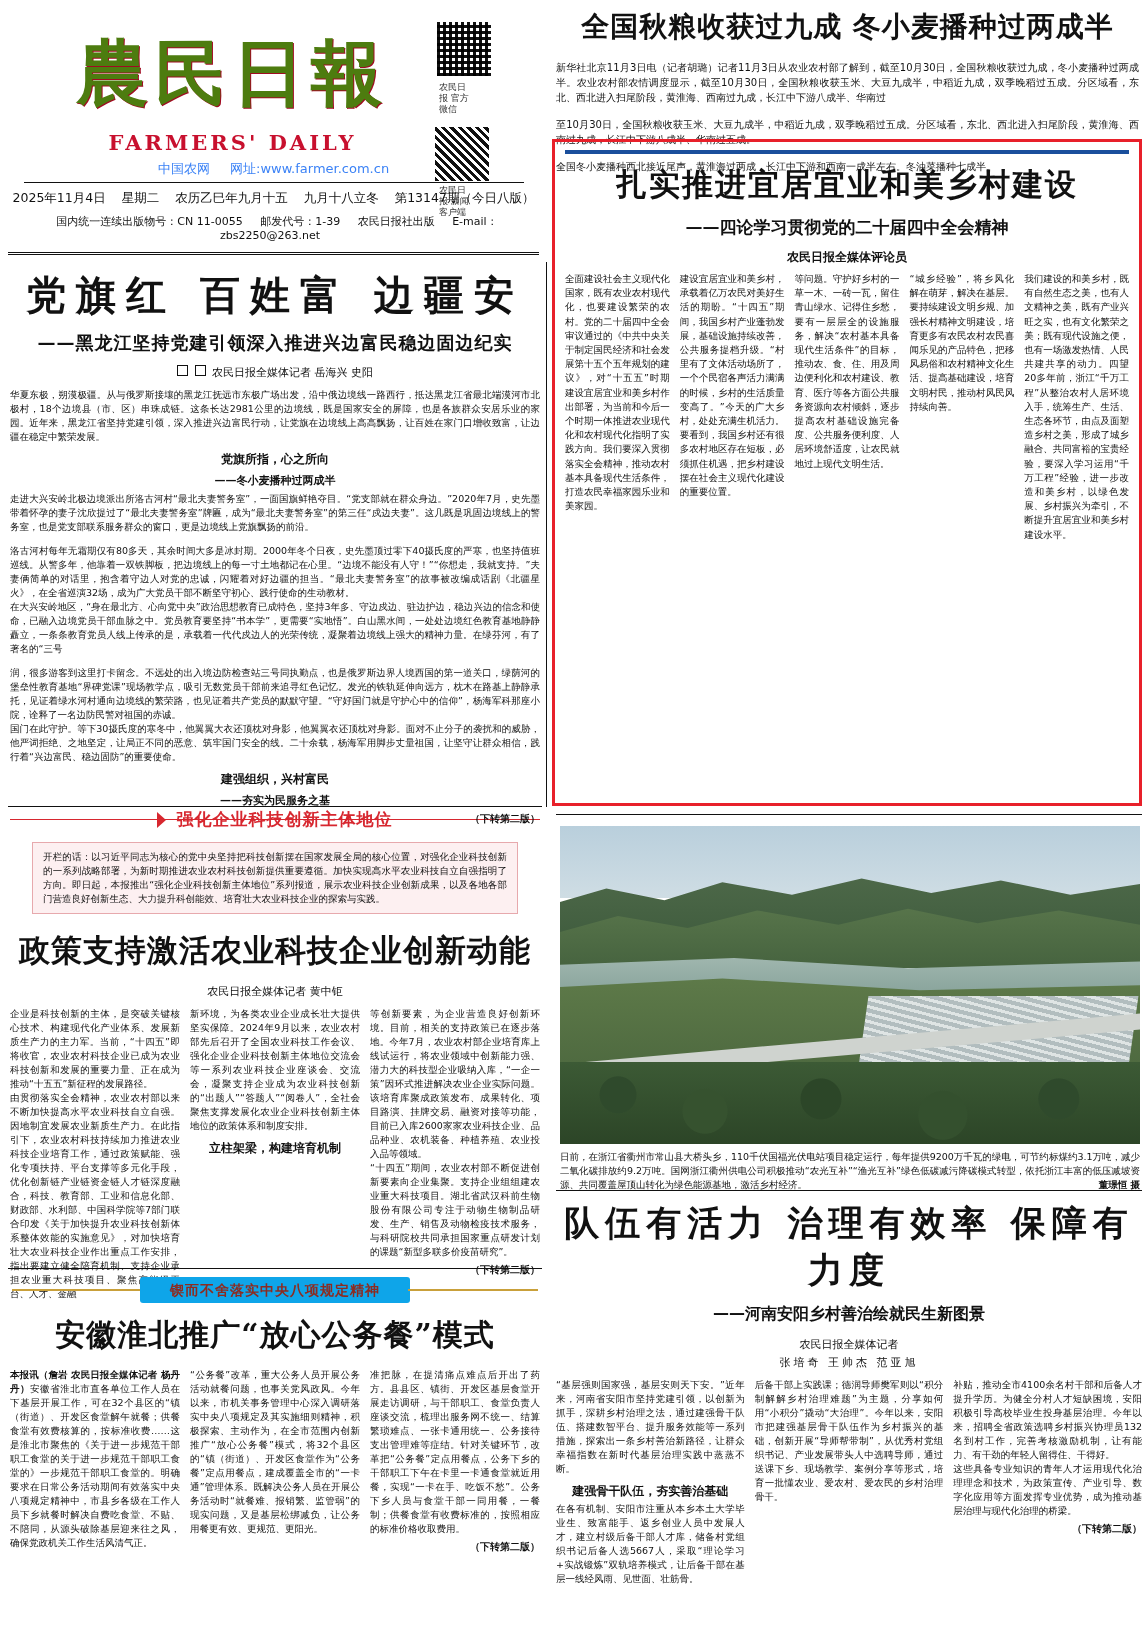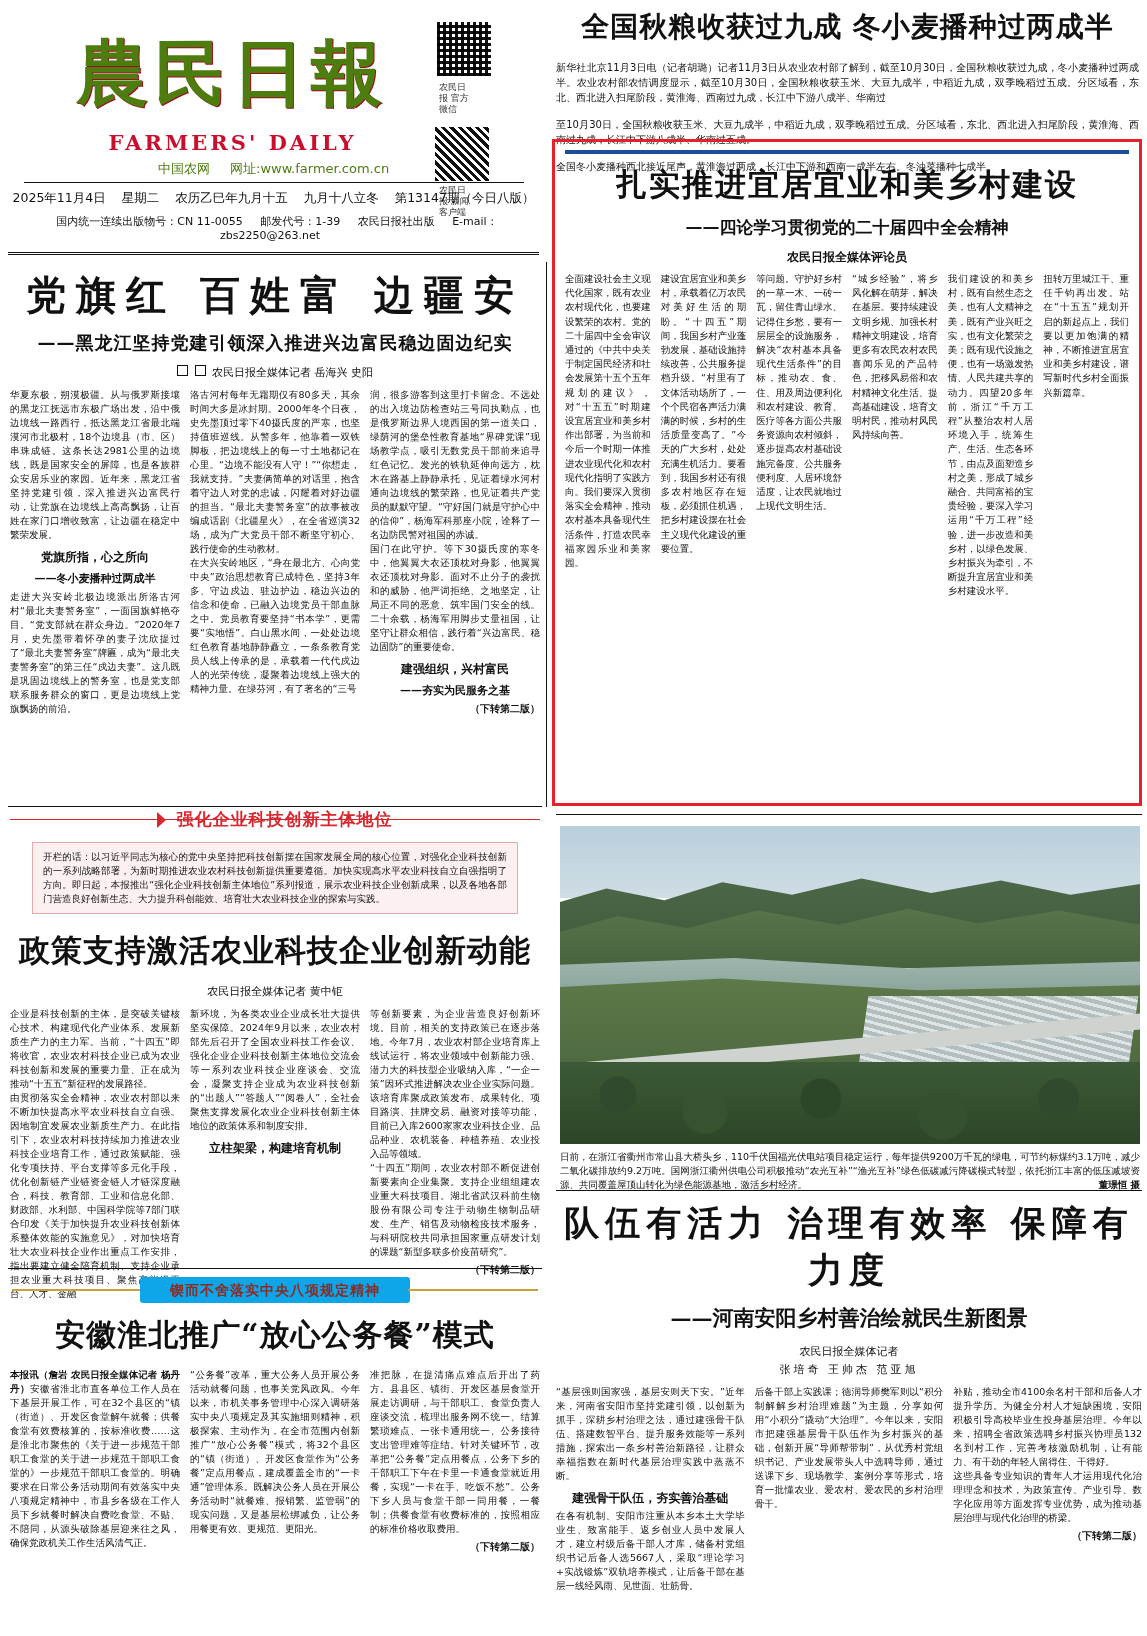--- a/index.html
+++ b/index.html
@@ -32,21 +32,21 @@
   .qr-block{position:absolute;right:16px;top:20px;width:96px;}
   .qr{width:54px;height:54px;background:
       repeating-linear-gradient(0deg,#111 0 3px,#fff 3px 6px),
       repeating-linear-gradient(90deg,#111 0 3px,transparent 3px 6px);
       background-blend-mode:multiply;border:2px solid #fff;display:inline-block;}
   .qr2{width:54px;height:54px;margin-top:12px;background:
       repeating-linear-gradient(45deg,#111 0 3px,#fff 3px 6px),
       repeating-linear-gradient(-45deg,#111 0 4px,transparent 4px 8px);
       display:inline-block;}
   .qr-cap{font-size:9px;color:#333;line-height:11px;margin-left:4px;display:inline-block;vertical-align:top;width:34px;}
-  .mh-sub{position:absolute;left:0;top:160px;width:547px;text-align:center;font-size:13px;color:#4d7c0f;}
+  .mh-sub{position:absolute;left:0;top:160px;width:547px;text-align:center;font-size:13px;color:#3b82f6;}
   .mh-sub span{margin:0 8px;}
   .mh-rule{position:absolute;left:24px;top:182px;width:500px;border-top:1px solid #111;}
   .mh-date{position:absolute;left:0;top:190px;width:547px;text-align:center;font-size:12.5px;color:#111;}
   .mh-date span{margin:0 6px;}
   .mh-info{position:absolute;left:0;top:214px;width:547px;text-align:center;font-size:11px;color:#111;}
   .mh-info span{margin:0 7px;}
   .mh-rule2{position:absolute;left:8px;top:252px;width:531px;border-top:3px double #111;}
 
   
   .toplead{position:absolute;left:556px;top:8px;width:583px;height:135px;}
@@ -62,21 +62,21 @@
   .leftmain h2{
     margin:0;text-align:center;font-family:"DejaVu Serif","Liberation Serif",serif;
     font-size:40px;font-weight:bold;letter-spacing:10px;
   }
   .leftmain h3{
     margin:8px 0 0 0;text-align:center;font-size:18px;font-weight:bold;
     font-family:"DejaVu Serif","Liberation Serif",serif;letter-spacing:1px;
   }
   .byline{margin-top:10px;text-align:center;font-size:11px;}
   .byline .sq{display:inline-block;width:9px;height:9px;border:1px solid #111;margin-right:3px;}
-  .leftbody{display:flex;gap:10px;margin-top:8px;font-size:9.5px;line-height:14px;text-align:justify;}
+  .leftbody{display:flex;gap:10px;margin-top:8px;font-size:9.5px;line-height:14px;text-align:justify;flex-direction:column;}
   .leftbody .col{flex:1;}
   .subhead{font-weight:bold;font-size:12px;text-align:center;margin:8px 0 4px;}
   .subhead.small{font-size:11px;}
   .jump{text-align:right;font-size:10px;font-weight:bold;margin-top:4px;}
 
   
   .redbox{position:absolute;left:552px;top:139px;width:590px;height:667px;border:3px solid #e8202a;box-sizing:border-box;padding:8px 10px;}
   .redbox .topbar{height:4px;background:#1a4f9c;margin-bottom:10px;}
   .redbox h2{margin:4px 0 0;text-align:center;font-family:"DejaVu Serif","Liberation Serif",serif;font-size:31px;font-weight:bold;letter-spacing:2px;}
   .redbox h3{margin:10px 0 0;text-align:center;font-size:17px;font-weight:bold;font-family:"DejaVu Serif","Liberation Serif",serif;}
@@ -127,21 +127,21 @@
      radial-gradient(circle at 45% 45%,#2c4628 20px,transparent 21px),
      radial-gradient(circle at 66% 65%,#34502e 24px,transparent 25px),
      radial-gradient(circle at 86% 45%,#2f4a2c 20px,transparent 21px),
      linear-gradient(#3c5a35,#2c4527);}
   .caption{position:absolute;left:560px;top:1150px;width:580px;font-size:9.5px;line-height:14px;text-align:justify;}
   .caption .credit{float:right;font-weight:bold;}
 
   
   .br{position:absolute;left:556px;top:1200px;width:586px;}
   .br h2{margin:0;text-align:center;font-size:35px;font-weight:bold;font-family:"DejaVu Serif","Liberation Serif",serif;letter-spacing:6px;}
-  .br h3{margin:10px 0 0;text-align:center;font-size:21px;font-weight:bold;font-family:"DejaVu Serif","Liberation Serif",serif;}
+  .br h3{margin:10px 0 0;text-align:center;font-size:16px;font-weight:bold;font-family:"DejaVu Serif","Liberation Serif",serif;}
   .br .byl{margin-top:12px;text-align:center;font-size:11px;}
   .br .byl2{text-align:center;font-size:11px;margin-top:3px;letter-spacing:3px;}
   .br .cols{display:flex;gap:10px;margin-top:8px;font-size:9.5px;line-height:14px;text-align:justify;}
   .br .cols .col{flex:1;}
 
   
   .vrule{position:absolute;background:#111;}
   .hrule{position:absolute;background:#111;}
 </style>
 </head>
@@ -232,21 +232,20 @@
     <div class="topbar"></div>
     <h2>扎实推进宜居宜业和美乡村建设</h2>
     <h3>——四论学习贯彻党的二十届四中全会精神</h3>
     <div class="org">农民日报全媒体评论员</div>
     <div class="cols">
       <div>全面建设社会主义现代化国家，既有农业农村现代化，也要建设繁荣的农村。党的二十届四中全会审议通过的《中共中央关于制定国民经济和社会发展第十五个五年规划的建议》，对“十五五”时期建设宜居宜业和美乡村作出部署，为当前和今后一个时期一体推进农业现代化和农村现代化指明了实践方向。我们要深入贯彻落实全会精神，推动农村基本具备现代生活条件，打造农民幸福家园乐业和美家园。</div>
       <div>建设宜居宜业和美乡村，承载着亿万农民对美好生活的期盼。“十四五”期间，我国乡村产业蓬勃发展，基础设施持续改善，公共服务提档升级。“村里有了文体活动场所了，一个个民宿各声活力满满的时候，乡村的生活质量变高了。”今天的广大乡村，处处充满生机活力。要看到，我国乡村还有很多农村地区存在短板，必须抓住机遇，把乡村建设摆在社会主义现代化建设的重要位置。</div>
       <div>等问题。守护好乡村的一草一木、一砖一瓦，留住青山绿水、记得住乡愁，要有一层层全的设施服务，解决“农村基本具备现代生活条件”的目标，推动农、食、住、用及周边便利化和农村建设、教育、医疗等各方面公共服务资源向农村倾斜，逐步提高农村基础设施完备度、公共服务便利度、人居环境舒适度，让农民就地过上现代文明生活。</div>
       <div>“城乡经验”，将乡风化解在萌芽，解决在基层。要持续建设文明乡规、加强长村精神文明建设，培育更多有农民农村农民喜闻乐见的产品特色，把移风易俗和农村精神文化生活、提高基础建设，培育文明村民，推动村风民风持续向善。</div>
       <div>我们建设的和美乡村，既有自然生态之美，也有人文精神之美，既有产业兴旺之实，也有文化繁荣之美；既有现代设施之便，也有一场激发热情、人民共建共享的动力。四望20多年前，浙江“千万工程”从整治农村人居环境入手，统筹生产、生活、生态各环节，由点及面塑造乡村之美，形成了城乡融合、共同富裕的宝贵经验，要深入学习运用“千万工程”经验，进一步改造和美乡村，以绿色发展、乡村振兴为牵引，不断提升宜居宜业和美乡村建设水平。</div>
-      <div>扭转万里城江干、重任千钧再出发。站在“十五五”规划开启的新起点上，我们要以更加饱满的精神，不断推进宜居宜业和美乡村建设，谱写新时代乡村全面振兴新篇章。</div>
     </div>
   </div>
 
   <div class="banner">
     <div class="rule"></div>
     <span class="flag"></span>
     <span class="txt">强化企业科技创新主体地位</span>
   </div>
 
   <div class="openbox">

